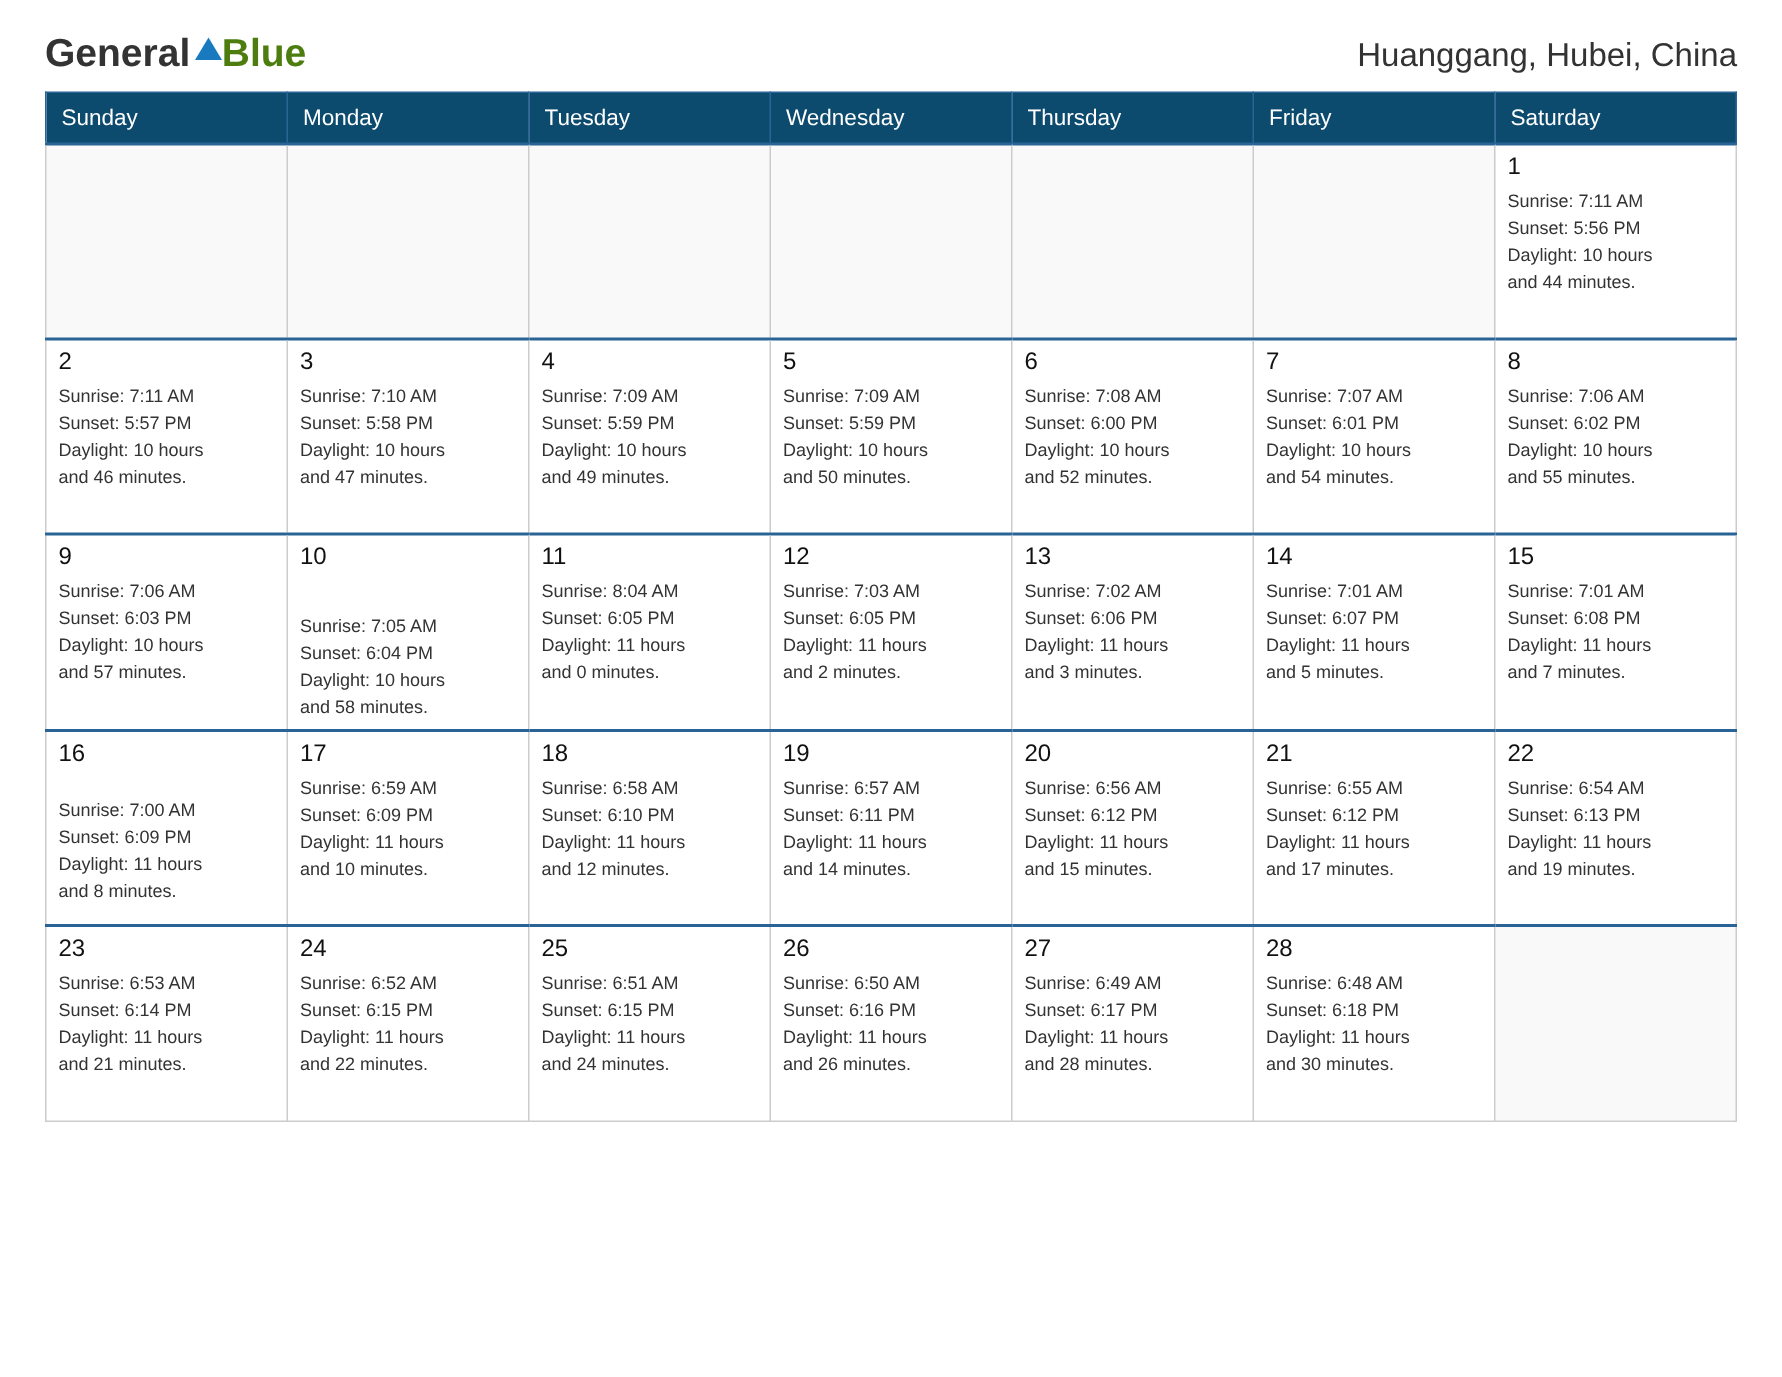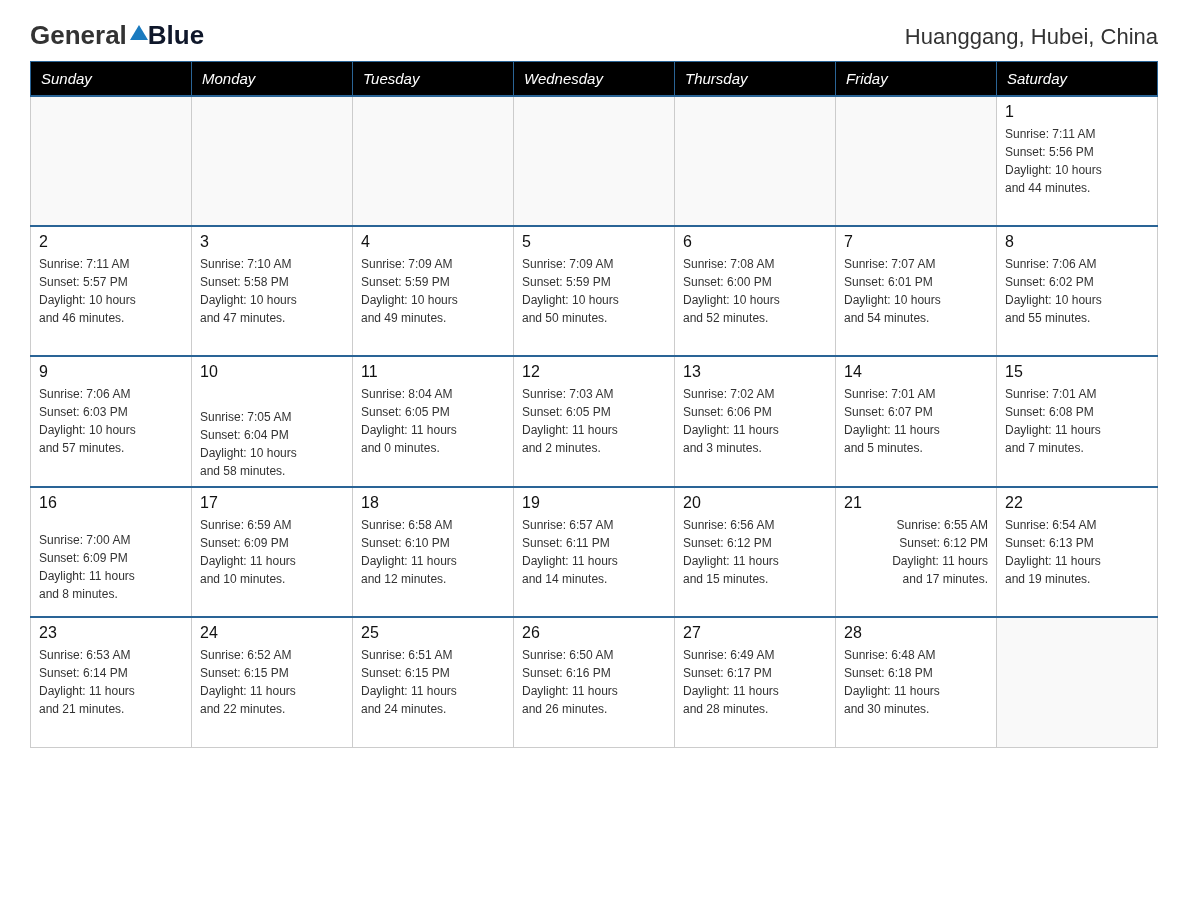--- a/index.html
+++ b/index.html
@@ -17,21 +17,21 @@
       margin-bottom: 10px;
     }
     .logo-text-general {
       font-size: 26px;
       font-weight: bold;
       color: #333;
     }
     .logo-text-blue {
       font-size: 26px;
       font-weight: bold;
-      color: #0f172a;
+      color: #4d7c0f;
     }
     .logo-wrapper {
       display: flex;
       flex-direction: row;
       align-items: flex-start;
     }
     .logo-line1 {
       display: flex;
       align-items: center;
     }
@@ -60,28 +60,27 @@
       font-size: 22px;
       color: #333;
       margin-top: 4px;
     }
     .calendar {
       width: 100%;
       border-collapse: collapse;
       margin-top: 10px;
     }
     .calendar th {
-      background-color: #000000;
+      background-color: #0c4a6e;
       color: #fff;
       font-size: 15px;
       font-weight: normal;
       padding: 8px 10px;
       text-align: left;
       border: 1px solid #2a6496;
-      font-style: italic;
     }
     .calendar td {
       border: 1px solid #ccc;
       vertical-align: top;
       padding: 6px 8px;
       width: calc(100% / 7);
       min-height: 110px;
       height: 130px;
     }
     .calendar tr:first-child td {
@@ -284,21 +283,21 @@
         </td>
         <td>
           <span class="day-number">20</span>
           <div class="day-info" style="white-space: pre-line;">Sunrise: 6:56 AM
 Sunset: 6:12 PM
 Daylight: 11 hours
 and 15 minutes.</div>
         </td>
         <td>
           <span class="day-number">21</span>
-          <div class="day-info" style="white-space: pre-line; text-align: right;">Sunrise: 6:55 AM
+          <div class="day-info" style="white-space: pre-line;">Sunrise: 6:55 AM
 Sunset: 6:12 PM
 Daylight: 11 hours
 and 17 minutes.</div>
         </td>
         <td>
           <span class="day-number">22</span>
           <div class="day-info" style="white-space: pre-line;">Sunrise: 6:54 AM
 Sunset: 6:13 PM
 Daylight: 11 hours
 and 19 minutes.</div>

